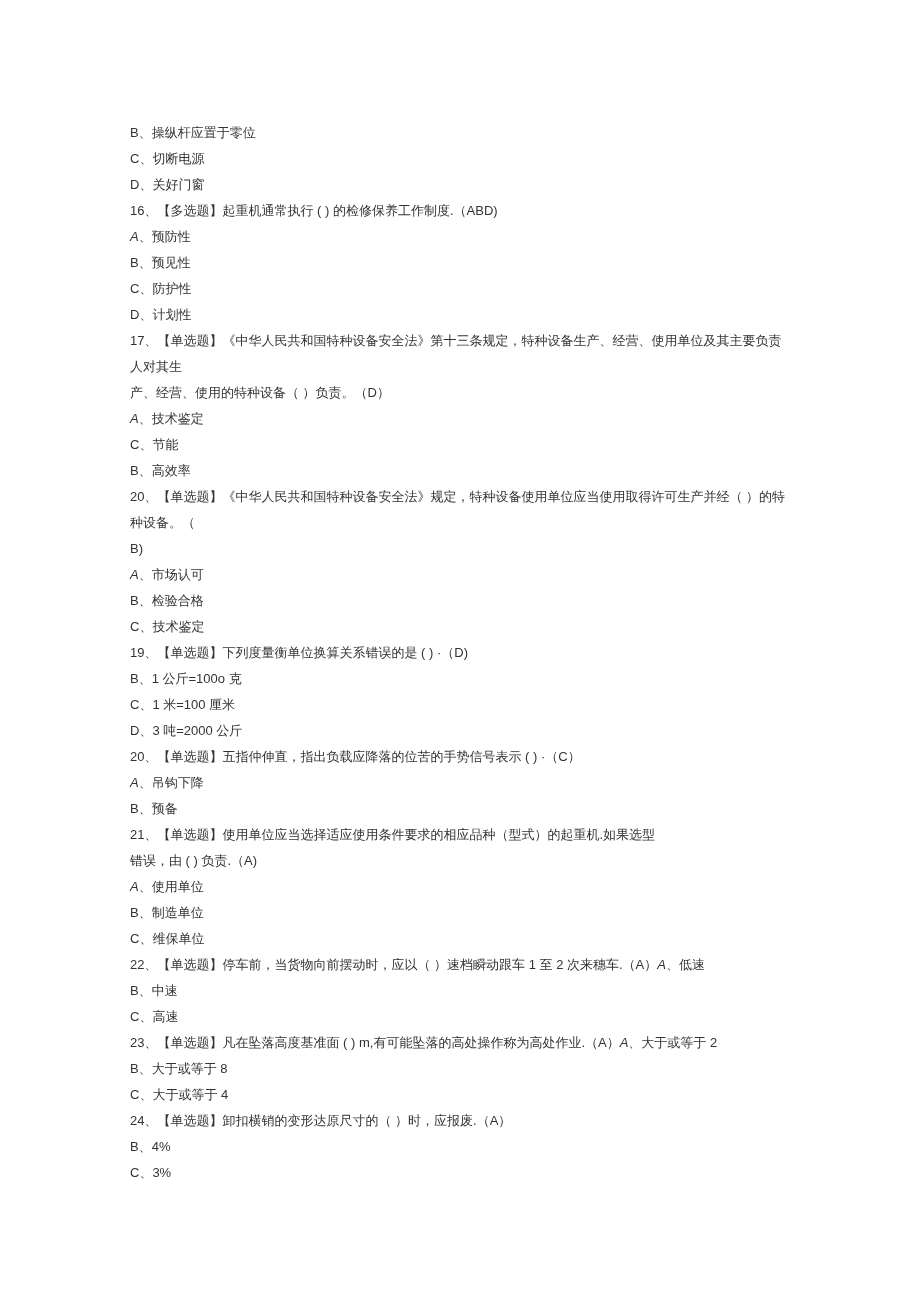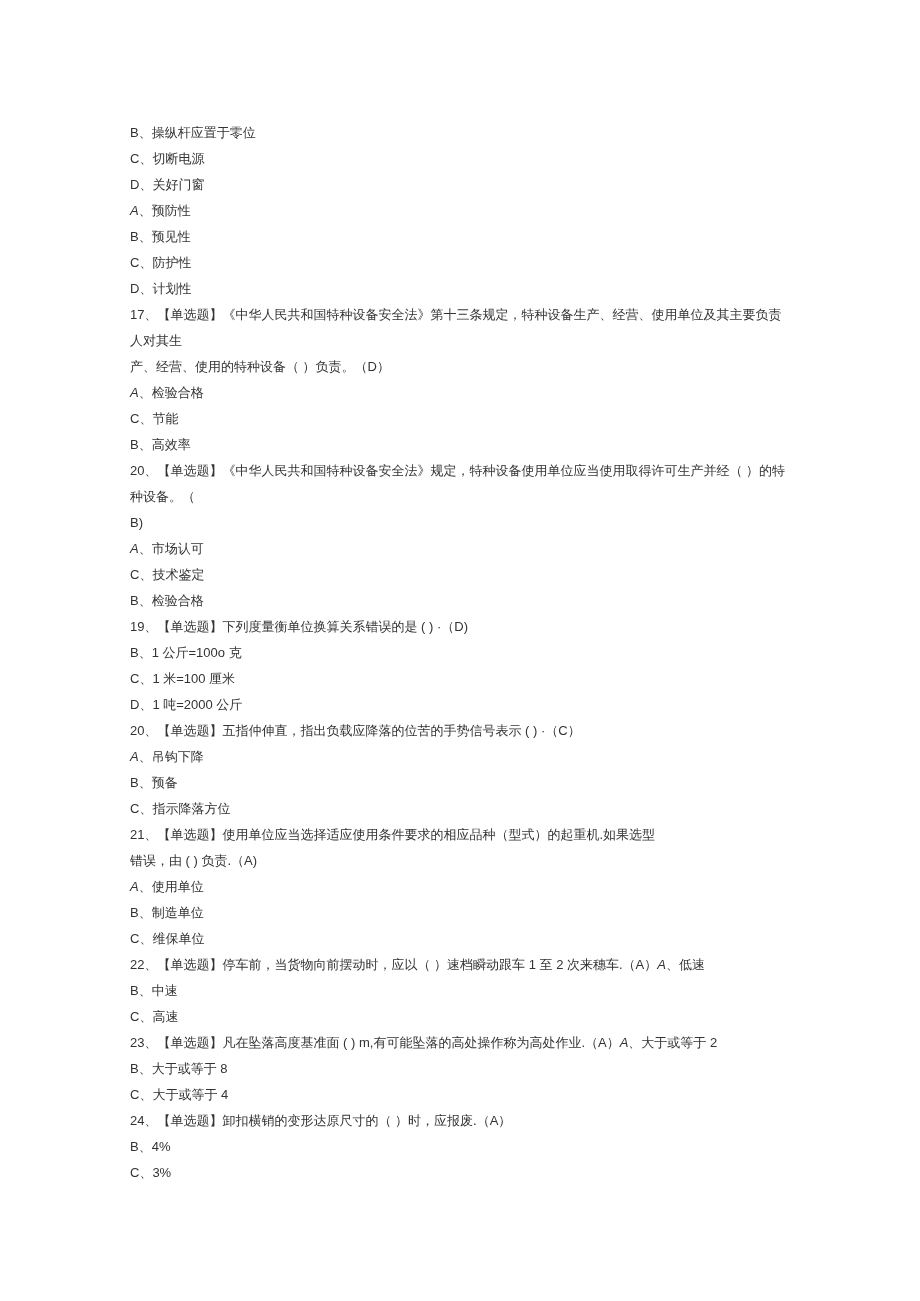--- a/index.html
+++ b/index.html
@@ -20,42 +20,42 @@
       font-style: italic;
     }
   </style>
 </head>
 <body>
 
 <div>
   <span class="line">B、操纵杆应置于零位</span>
   <span class="line">C、切断电源</span>
   <span class="line">D、关好门窗</span>
+  <span class="line">16、【多选题】起重机通常执行 (  ) 的检修保养工作制度.（ABD)</span>
   <span class="line"><span class="italic-a">A</span><span>、预防性</span></span>
   <span class="line">B、预见性</span>
   <span class="line">C、防护性</span>
   <span class="line">D、计划性</span>
   <span class="line">17、【单选题】《中华人民共和国特种设备安全法》第十三条规定，特种设备生产、经营、使用单位及其主要负责人对其生</span>
   <span class="line">产、经营、使用的特种设备（ ）负责。（D）</span>
-  <span class="line"><span class="italic-a">A</span><span>、检验合格</span></span>
+  <span class="line"><span class="italic-a">A</span><span>、技术鉴定</span></span>
   <span class="line">C、节能</span>
   <span class="line">B、高效率</span>
   <span class="line">20、【单选题】《中华人民共和国特种设备安全法》规定，特种设备使用单位应当使用取得许可生产并经（ ）的特种设备。（</span>
   <span class="line">B)</span>
   <span class="line"><span class="italic-a">A</span><span>、市场认可</span></span>
+  <span class="line">B、检验合格</span>
   <span class="line">C、技术鉴定</span>
-  <span class="line">B、检验合格</span>
   <span class="line">19、【单选题】下列度量衡单位换算关系错误的是 (  ) ·（D)</span>
   <span class="line">B、1 公斤=100o 克</span>
   <span class="line">C、1 米=100 厘米</span>
-  <span class="line">D、1 吨=2000 公斤</span>
+  <span class="line">D、3 吨=2000 公斤</span>
   <span class="line">20、【单选题】五指仲伸直，指出负载应降落的位苦的手势信号表示 (  ) ·（C）</span>
   <span class="line"><span class="italic-a">A</span><span>、吊钩下降</span></span>
   <span class="line">B、预备</span>
-  <span class="line">C、指示降落方位</span>
   <span class="line">21、【单选题】使用单位应当选择适应使用条件要求的相应品种（型式）的起重机.如果选型</span>
   <span class="line">错误，由 (  ) 负责.（A)</span>
   <span class="line"><span class="italic-a">A</span><span>、使用单位</span></span>
   <span class="line">B、制造单位</span>
   <span class="line">C、维保单位</span>
   <span class="line"><span>22、【单选题】停车前，当货物向前摆动时，应以（  ）速档瞬动跟车 1 至 2 次来穗车.（A）</span><span class="italic-a">A</span><span>、低速</span></span>
   <span class="line">B、中速</span>
   <span class="line">C、高速</span>
   <span class="line"><span>23、【单选题】凡在坠落高度基准面 (  ) m,有可能坠落的高处操作称为高处作业.（A）</span><span class="italic-a">A</span><span>、大于或等于 2</span></span>
   <span class="line">B、大于或等于 8</span>

